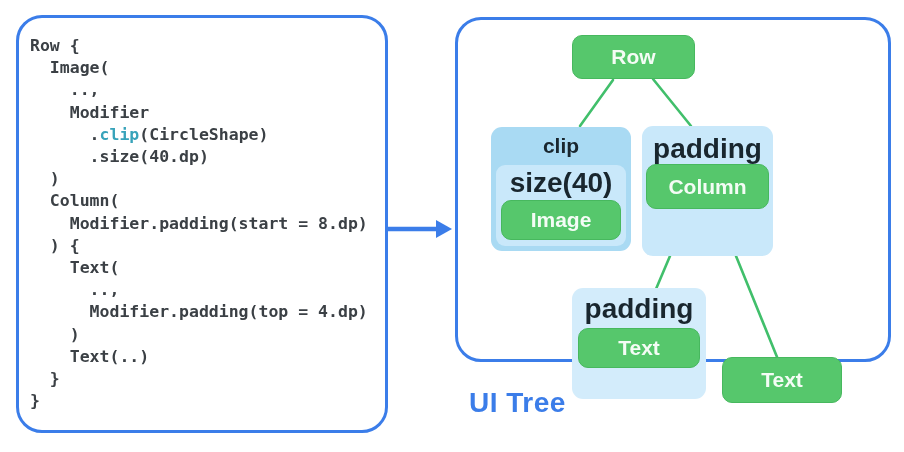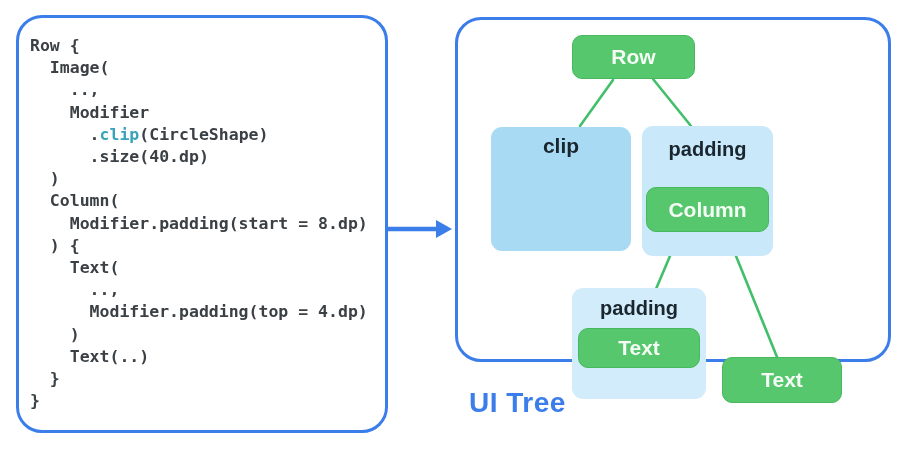--- a/index.html
+++ b/index.html
@@ -40,30 +40,30 @@
   .edges-svg{position:absolute;left:0;top:0;width:430px;height:407px;}
   .node{
     position:absolute;background:var(--node-green);
     border:1.5px solid var(--node-green-border);border-radius:10px;
     color:#f4fcf5;font-weight:bold;font-size:21px;
     display:flex;align-items:center;justify-content:center;
   }
   .node-root{left:114px;top:15px;width:123px;height:44px;}
   .card{position:absolute;border-radius:11px;}
   .card-title{
-    text-align:center;font-weight:bold;color:var(--header-dark);font-size:20px;
+    text-align:center;font-weight:bold;color:var(--header-dark);font-size:28px;
   }
   .clip-card{left:33px;top:107px;width:140px;height:124px;background:var(--card-blue-strong);padding:0 5px;}
   .clip-card > .card-title{line-height:38px;font-size:21px;}
   .size-card{position:static;border-radius:9px;background:var(--card-blue-light);padding:0 5px;width:130px;height:81px;}
   .size-card > .card-title{line-height:35px;}
   .size-card .node{position:static;width:120px;height:40px;}
   .start-card{left:184px;top:106px;width:131px;height:130px;background:var(--card-blue-light);padding:8px 4px 0;}
   .start-card .card-title{line-height:30px;}
-  .start-card .node{position:static;width:123px;height:45px;margin-top:23px;}
+  .start-card .node{position:static;width:123px;height:45px;margin-top:0;}
   .top-card{left:114px;top:268px;width:134px;height:111px;background:var(--card-blue-lighter);padding:6px 6px 0;}
   .top-card .card-title{line-height:29px;}
   .top-card .node{position:static;width:122px;height:40px;margin-top:5px;}
   .node-text-right{left:264px;top:337px;width:120px;height:46px;}
   .tree-label{
     position:absolute;left:11px;top:367px;
     color:var(--accent-blue);font-size:28px;font-weight:bold;letter-spacing:.5px;
   }
 </style>
 </head>
@@ -86,20 +86,24 @@
       <line x1="155" y1="60" x2="122" y2="106" stroke="#41bf6b" stroke-width="2.6" stroke-linecap="round"></line>
       <line x1="195" y1="59" x2="233" y2="106" stroke="#41bf6b" stroke-width="2.6" stroke-linecap="round"></line>
       <line x1="212" y1="236" x2="198" y2="269" stroke="#41bf6b" stroke-width="2.6" stroke-linecap="round"></line>
       <line x1="278" y1="236" x2="319" y2="337" stroke="#41bf6b" stroke-width="2.6" stroke-linecap="round"></line>
     </svg>
 
     <div class="node node-root">Row</div>
 
     <div class="card clip-card">
       <div class="card-title">clip</div>
+      <div class="card size-card">
+        <div class="card-title">size(40)</div>
+        <div class="node">Image</div>
+      </div>
     </div>
 
     <div class="card start-card">
       <div class="card-title">padding</div>
       <div class="node">Column</div>
     </div>
 
     <div class="card top-card">
       <div class="card-title">padding</div>
       <div class="node">Text</div>

